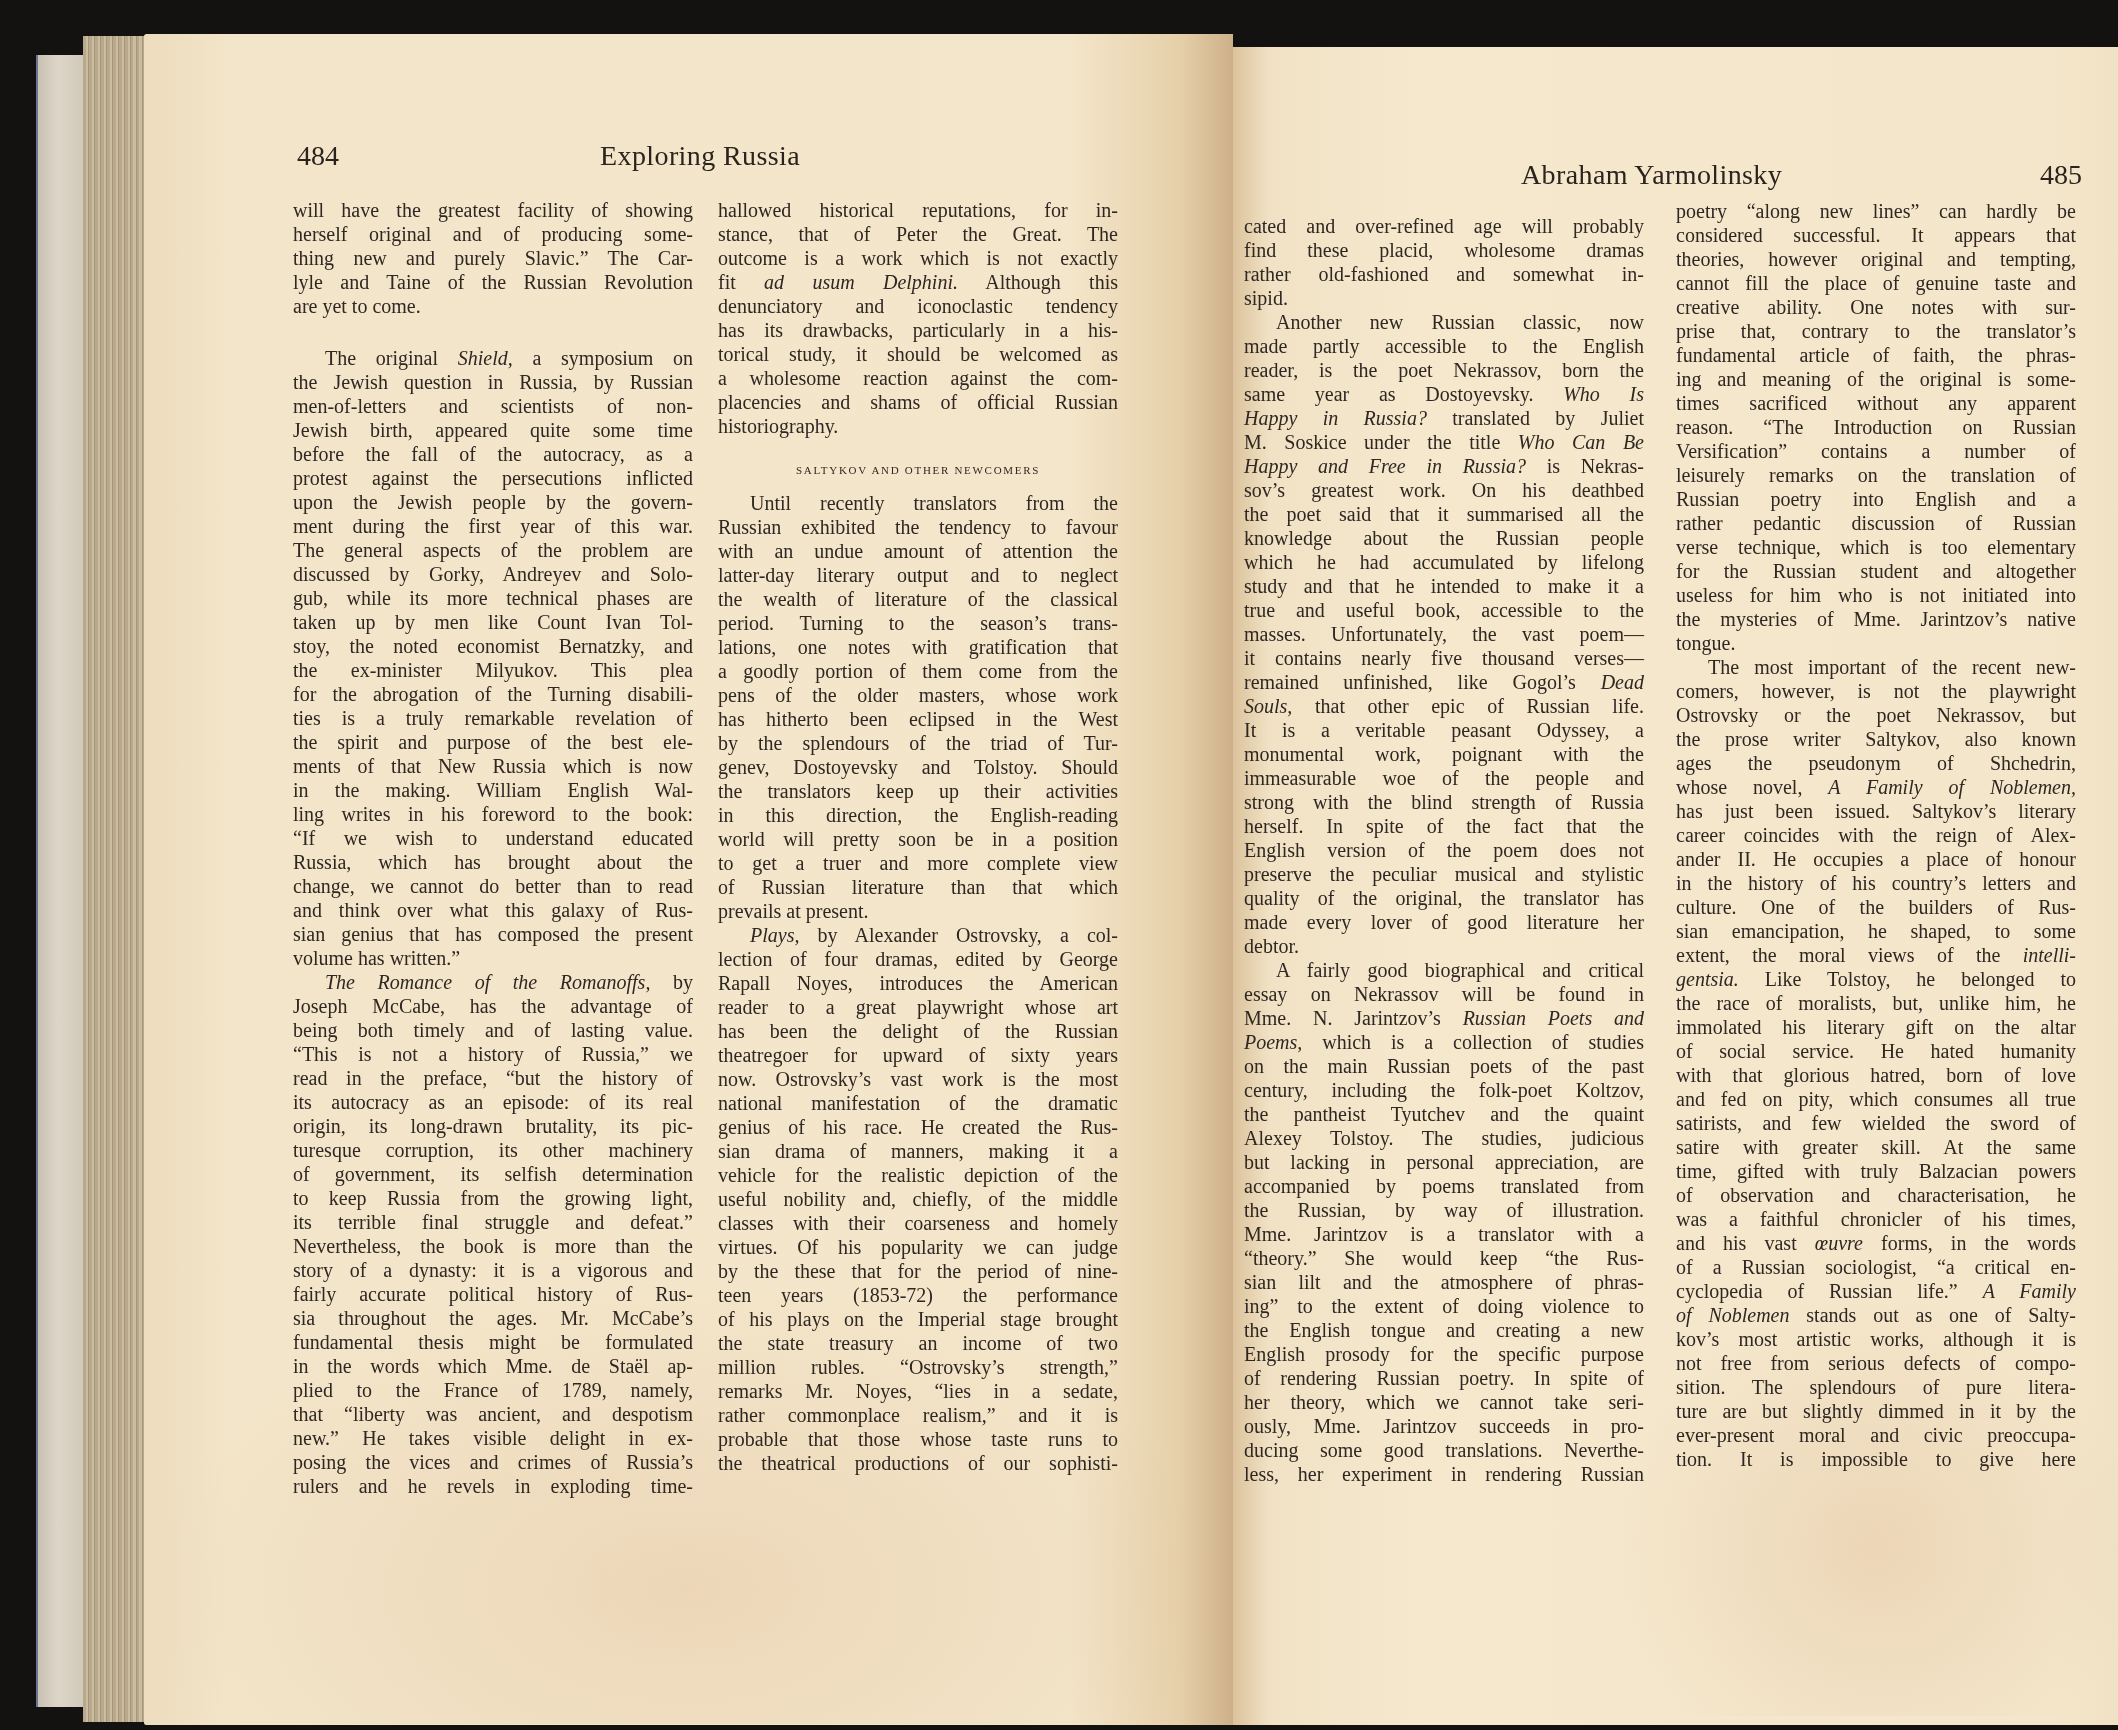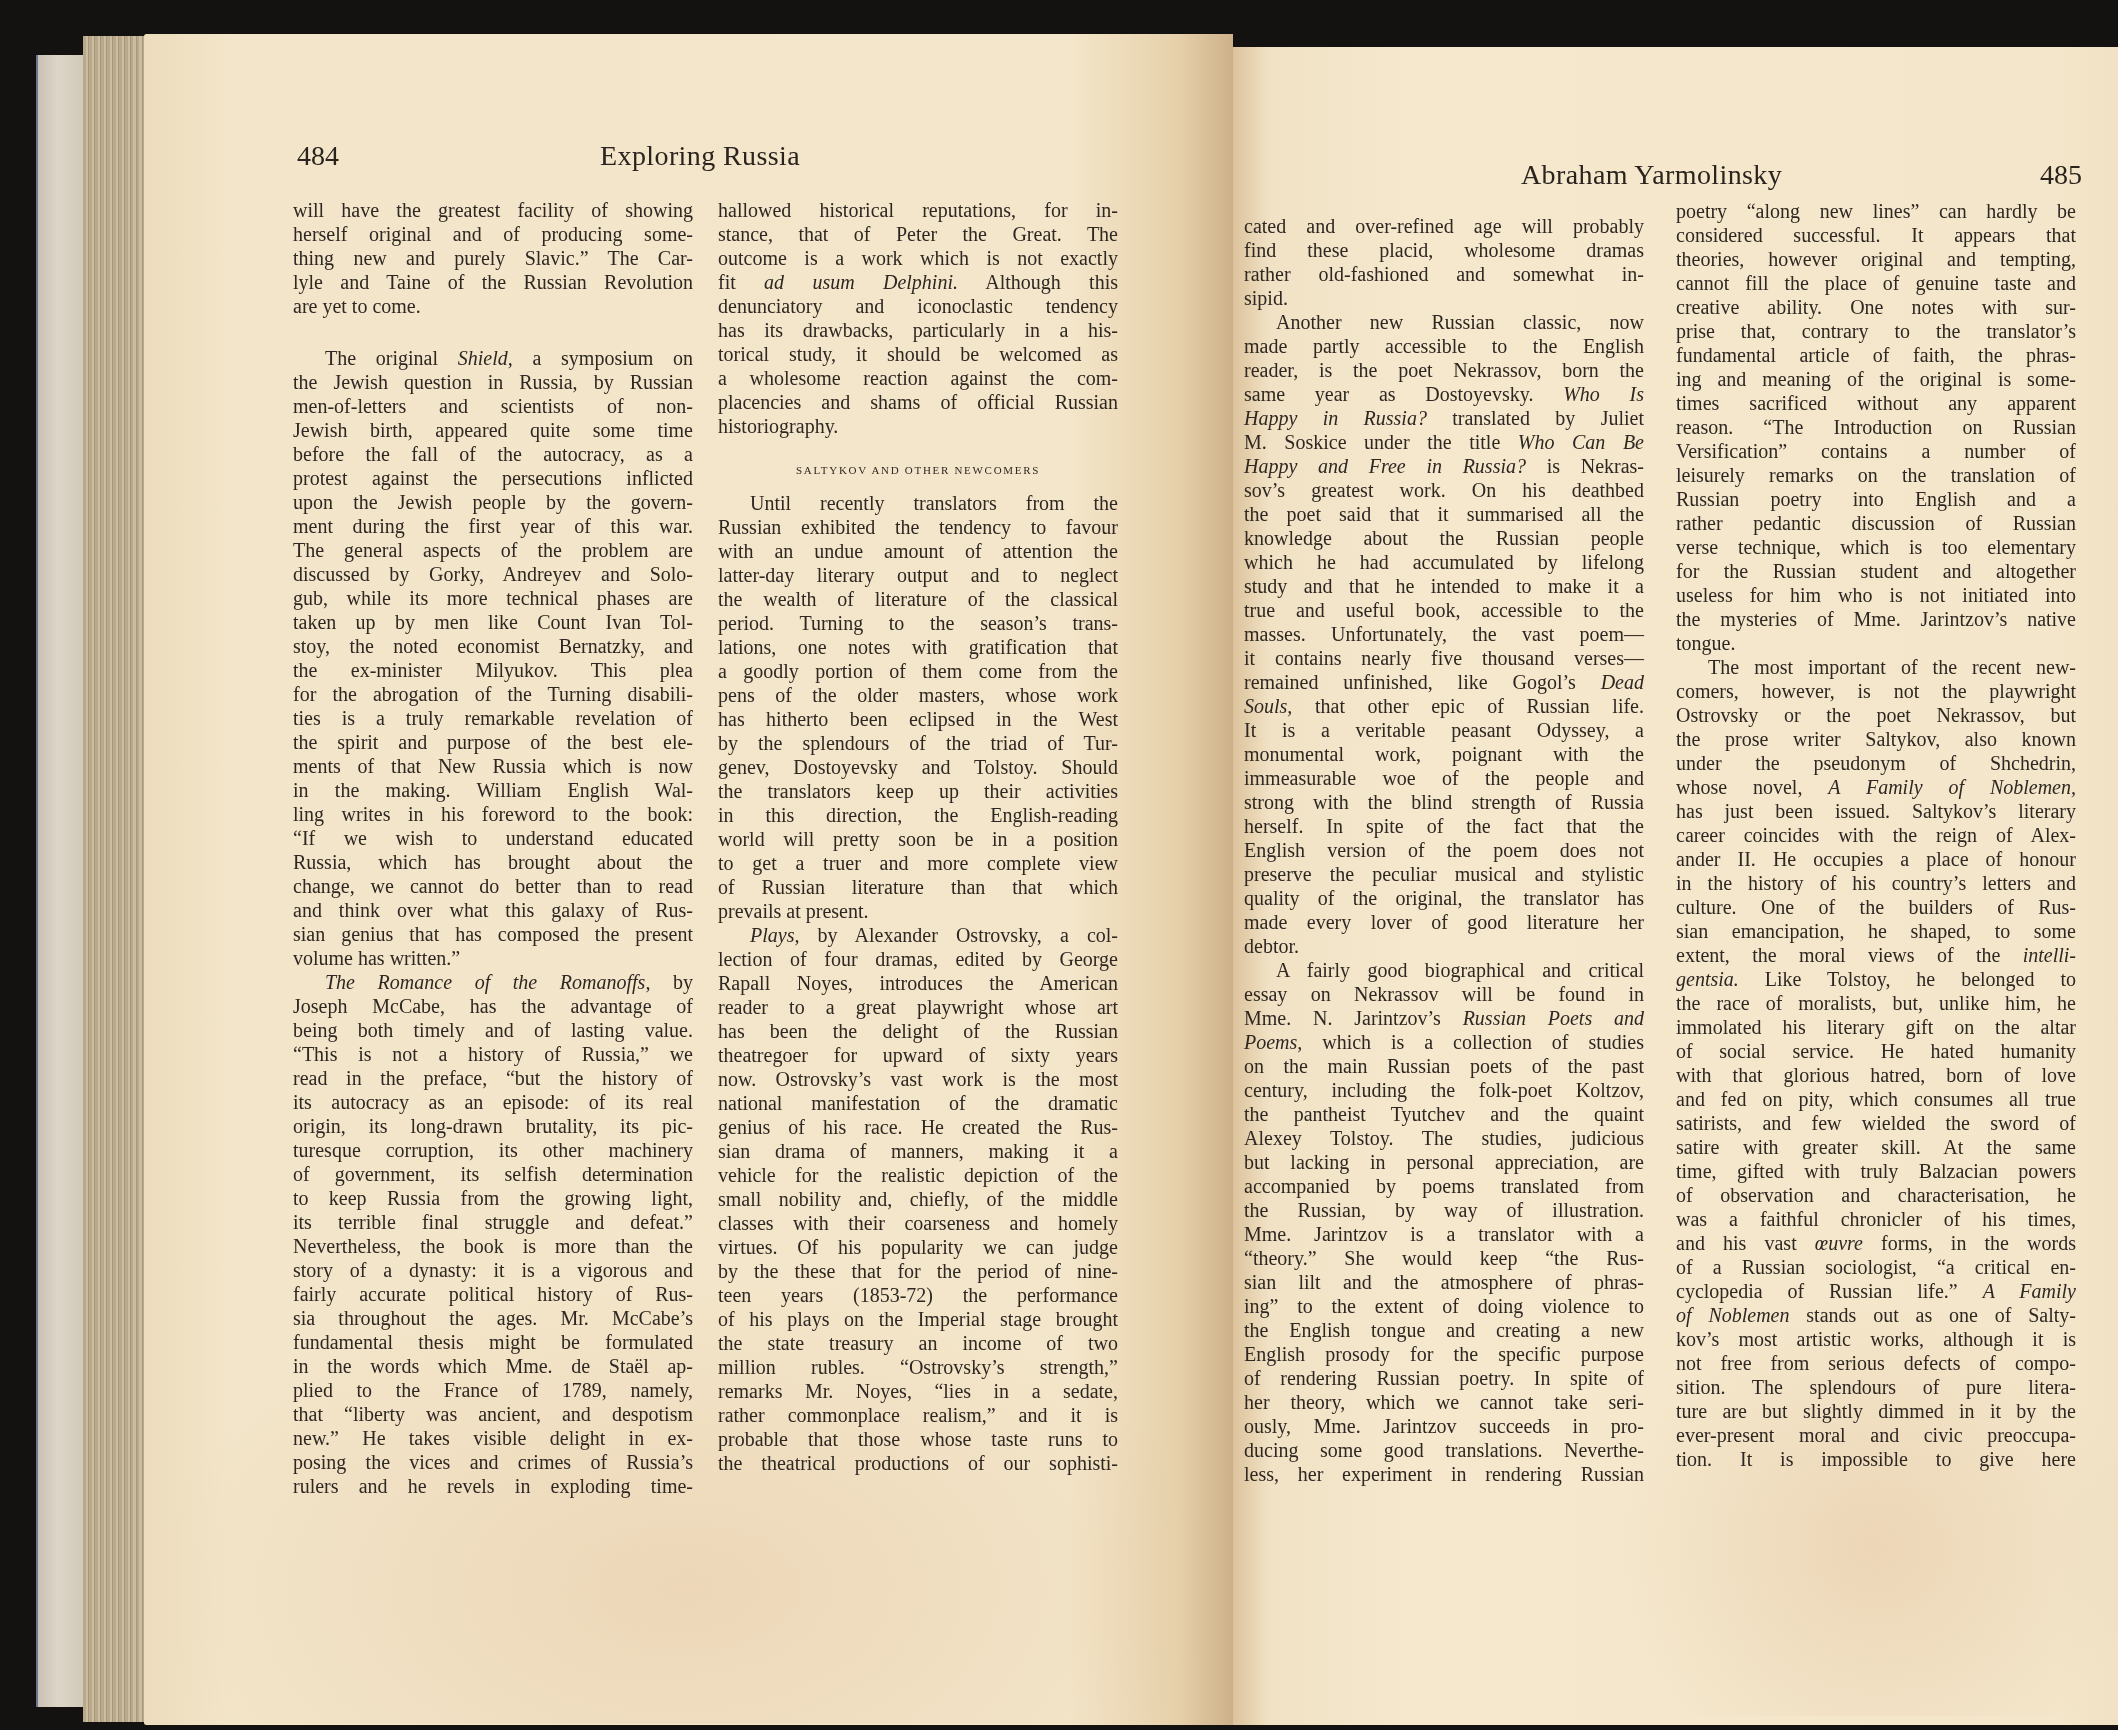--- a/index.html
+++ b/index.html
@@ -158,21 +158,21 @@
     <span class="line">lection of four dramas, edited by George</span>
     <span class="line">Rapall Noyes, introduces the American</span>
     <span class="line">reader to a great playwright whose art</span>
     <span class="line">has been the delight of the Russian</span>
     <span class="line">theatregoer for upward of sixty years</span>
     <span class="line">now.  Ostrovsky’s vast work is the most</span>
     <span class="line">national manifestation of the dramatic</span>
     <span class="line">genius of his race.  He created the Rus-</span>
     <span class="line">sian drama of manners, making it a</span>
     <span class="line">vehicle for the realistic depiction of the</span>
-    <span class="line">small nobility and, chiefly, of the middle</span>
+    <span class="line">useful nobility and, chiefly, of the middle</span>
     <span class="line">classes with their coarseness and homely</span>
     <span class="line">virtues.  Of his popularity we can judge</span>
     <span class="line">by the these that for the period of nine-</span>
     <span class="line">teen years (1853-72) the performance</span>
     <span class="line">of his plays on the Imperial stage brought</span>
     <span class="line">the state treasury an income of two</span>
     <span class="line">million rubles.  “Ostrovsky’s strength,”</span>
     <span class="line">remarks Mr. Noyes, “lies in a sedate,</span>
     <span class="line">rather commonplace realism,” and it is</span>
     <span class="line">probable that those whose taste runs to</span>
@@ -250,21 +250,21 @@
     <span class="line">rather pedantic discussion of Russian</span>
     <span class="line">verse technique, which is too elementary</span>
     <span class="line">for the Russian student and altogether</span>
     <span class="line">useless for him who is not initiated into</span>
     <span class="line">the mysteries of Mme. Jarintzov’s native</span>
     <span class="line last">tongue.</span>
     <span class="line" style="padding-left: 32px;">The most important of the recent new-</span>
     <span class="line">comers, however, is not the playwright</span>
     <span class="line">Ostrovsky or the poet Nekrassov, but</span>
     <span class="line">the prose writer Saltykov, also known</span>
-    <span class="line">under the pseudonym of Shchedrin,</span>
+    <span class="line">ages the pseudonym of Shchedrin,</span>
     <span class="line">whose novel, <em><em>A Family</em> <em>of Noblemen</em>,</em></span>
     <span class="line">has just been issued.  Saltykov’s literary</span>
     <span class="line">career coincides with the reign of Alex-</span>
     <span class="line">ander II.  He occupies a place of honour</span>
     <span class="line">in the history of his country’s letters and</span>
     <span class="line">culture.  One of the builders of Rus-</span>
     <span class="line">sian emancipation, he shaped, to some</span>
     <span class="line">extent, the moral views of the <em>intelli-</em></span>
     <span class="line"><em>gentsia.</em>  Like Tolstoy, he belonged to</span>
     <span class="line">the race of moralists, but, unlike him, he</span>

